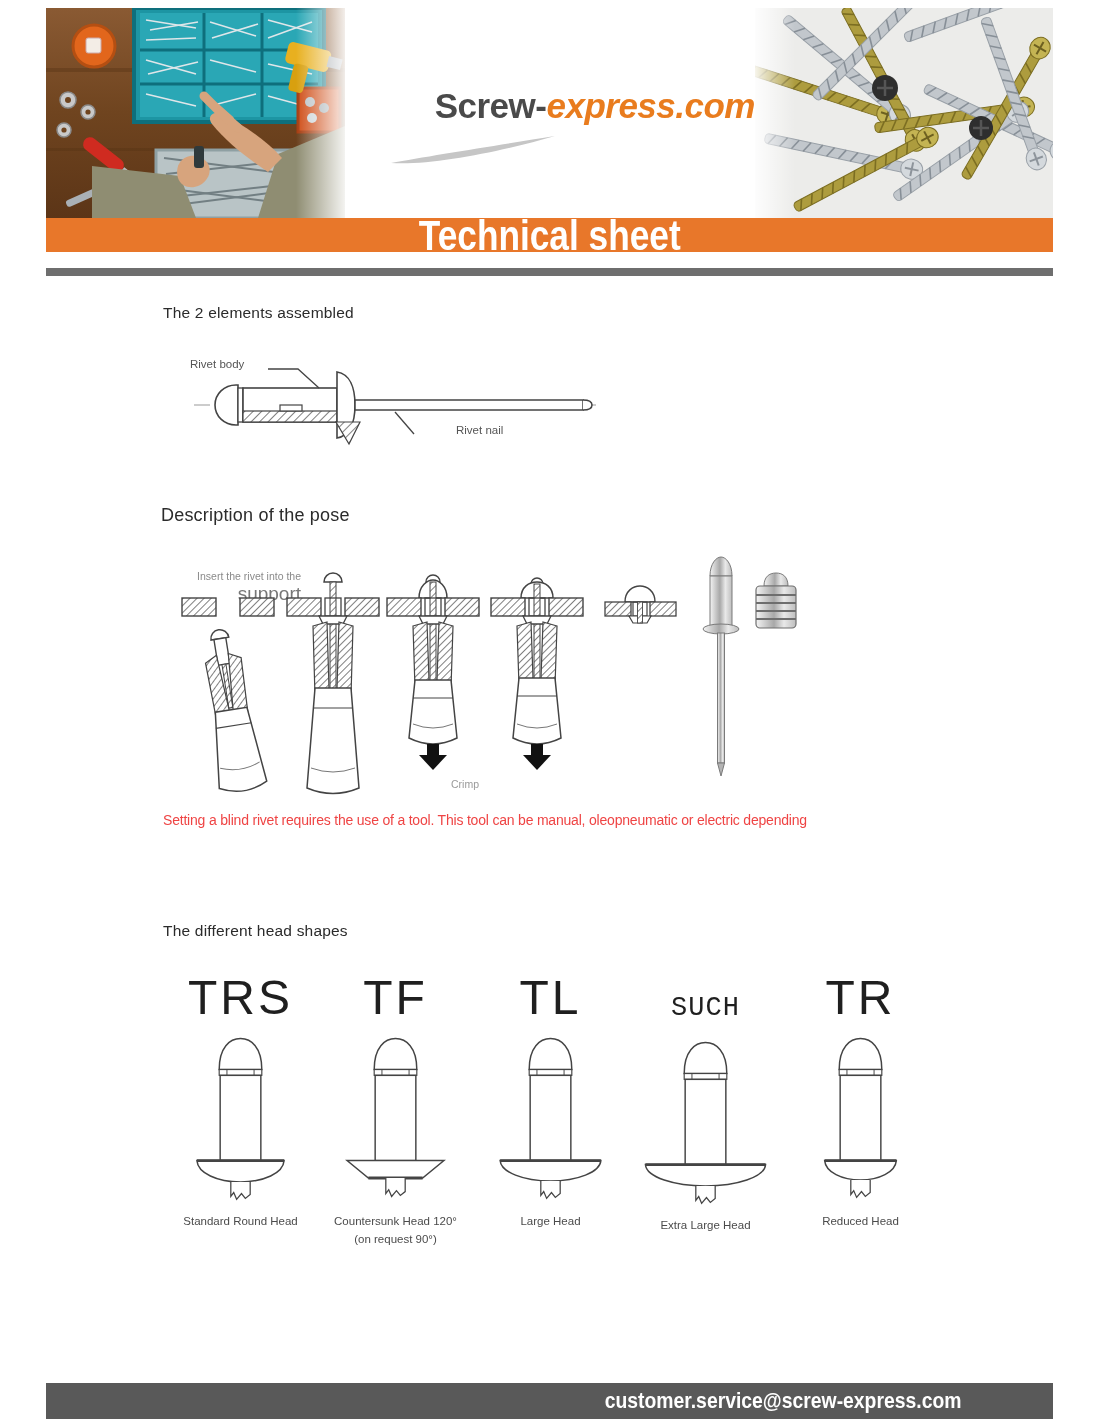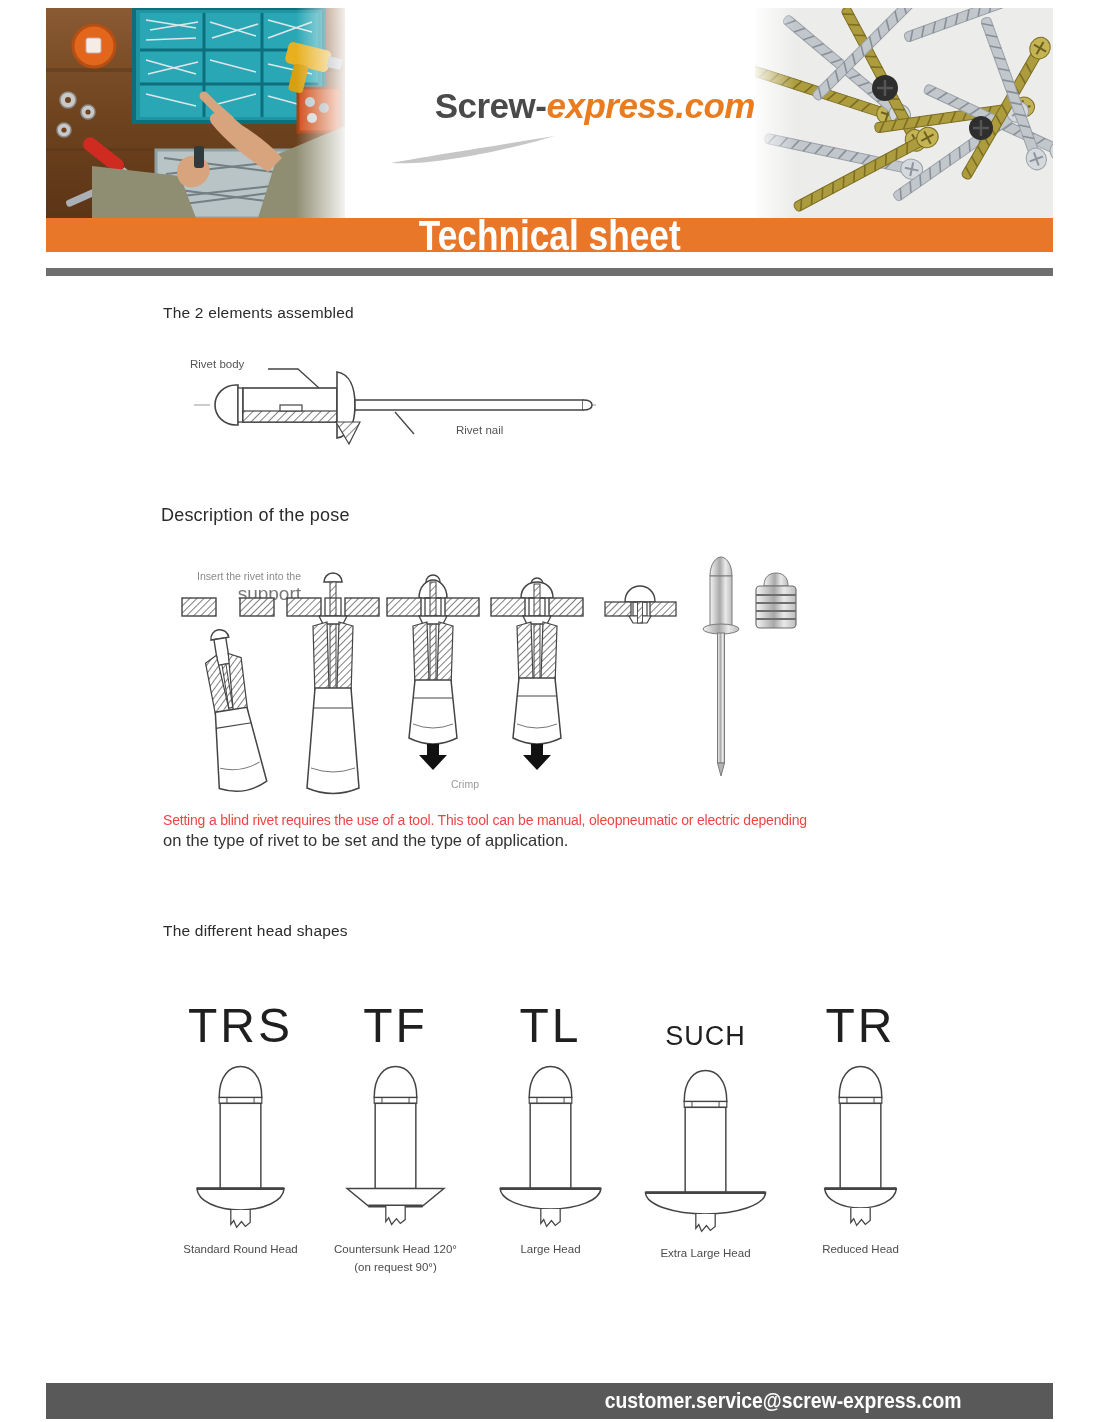--- a/index.html
+++ b/index.html
@@ -38,24 +38,24 @@
   #stage1{left:13px;} #stage2{left:118px;} #stage3{left:218px;} #stage4{left:322px;}
   #stage5{left:438px;top:32px;width:75px;height:55px;}
   #rivet-photo{left:525px;top:0px;width:140px;height:250px;}
   .down-arrow{top:194px;width:30px;height:26px;}
   #arrow1{left:253px;} #arrow2{left:357px;}
   #crimp{left:286px;top:228px;font-size:10.5px;color:#9a9a9a;}
   
   #para1{left:163px;top:812px;font-size:14px;color:#ef4444;letter-spacing:-0.2px;}
   #para2{left:163px;top:831px;font-size:16.5px;color:#333;}
   
-  #heads-row{left:163px;top:1000px;width:775px;display:flex;}
+  #heads-row{left:163px;top:972px;width:775px;display:flex;}
   .hcol{width:155px;display:flex;flex-direction:column;align-items:center;}
   .hcode{height:50px;display:flex;align-items:flex-end;justify-content:center;font-size:48px;letter-spacing:3px;color:#1f1f1f;line-height:1;}
-  .hcode.small{font-size:27px;letter-spacing:1px;padding-bottom:4px;}
+  .hcode.small{font-size:27px;letter-spacing:1px;padding-bottom:4px;font-family:Liberation Mono, monospace;}
   .hsvg{margin-top:6px;}
   .hcap{margin-top:6px;font-size:11.5px;color:#4b4b4b;text-align:center;max-width:128px;line-height:1.6;}
   
   #footer{left:46px;top:1383px;width:1007px;height:36px;background:#595959;display:flex;align-items:center;justify-content:flex-end;padding-right:92px;box-sizing:border-box;}
   #footer-email{color:#fff;font-size:22px;font-weight:700;transform:scaleX(0.88);transform-origin:right center;white-space:nowrap;}
 </style>
 </head>
 <body>
 
 <div id="page">
@@ -402,21 +402,20 @@
         <polygon points="1,11 29,11 15,26" fill="#111"></polygon>
     </svg>
     <svg class="abs down-arrow" id="arrow2" viewBox="0 0 30 26">
       <rect x="9" y="0" width="12" height="11" fill="#111"></rect>
         <polygon points="1,11 29,11 15,26" fill="#111"></polygon>
     </svg>
     <div class="abs" id="crimp">Crimp</div>
   </div>
 
   <div class="abs" id="para1">Setting a blind rivet requires the use of a tool. This tool can be manual, oleopneumatic or electric depending</div>
-  <div class="abs" id="para2">on the type of rivet to be set and the type of application.</div>
 
   <div class="abs h1" id="s3-heading">The different head shapes</div>
 
   <div class="abs" id="heads-row">
 
     <div class="hcol">
       <div class="hcode">TRS</div>
       <svg class="hsvg" width="155" height="178" viewBox="0 0 160 178">
         <path d="M58,40 C58,17 69,8 80,8 C91,8 102,17 102,40 Z" fill="#fff" stroke="#444" stroke-width="1.5"></path>
         <rect x="58" y="40" width="44" height="6" fill="#fff" stroke="#444" stroke-width="1.2"></rect>

